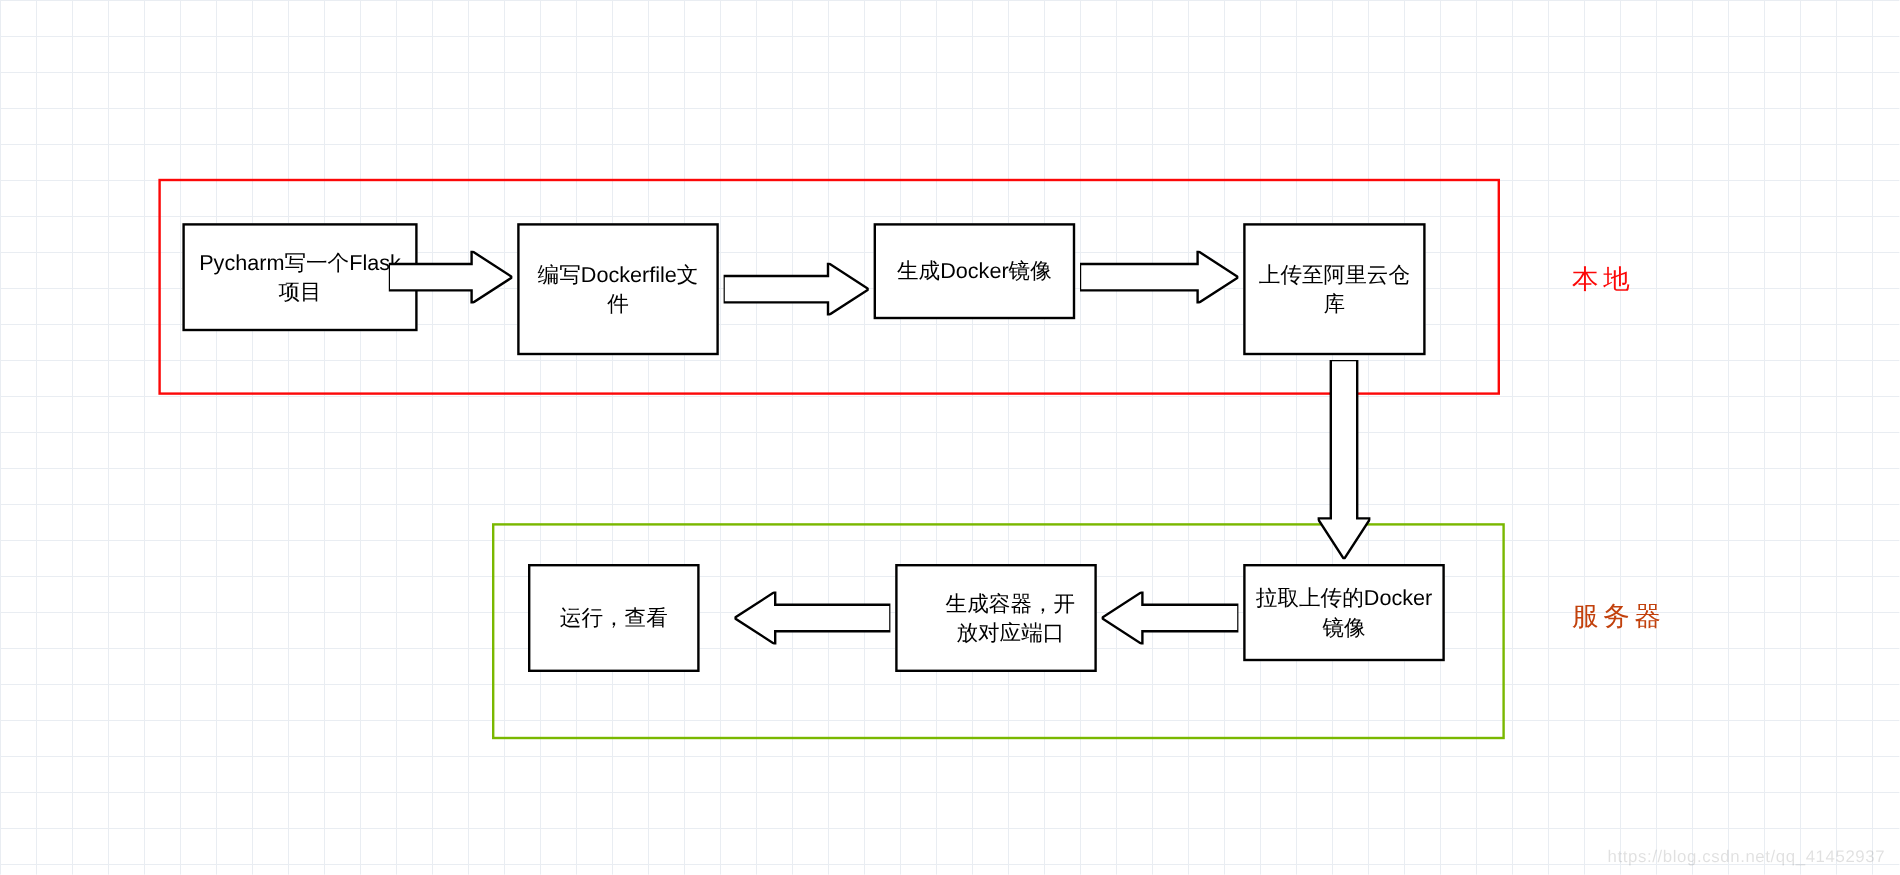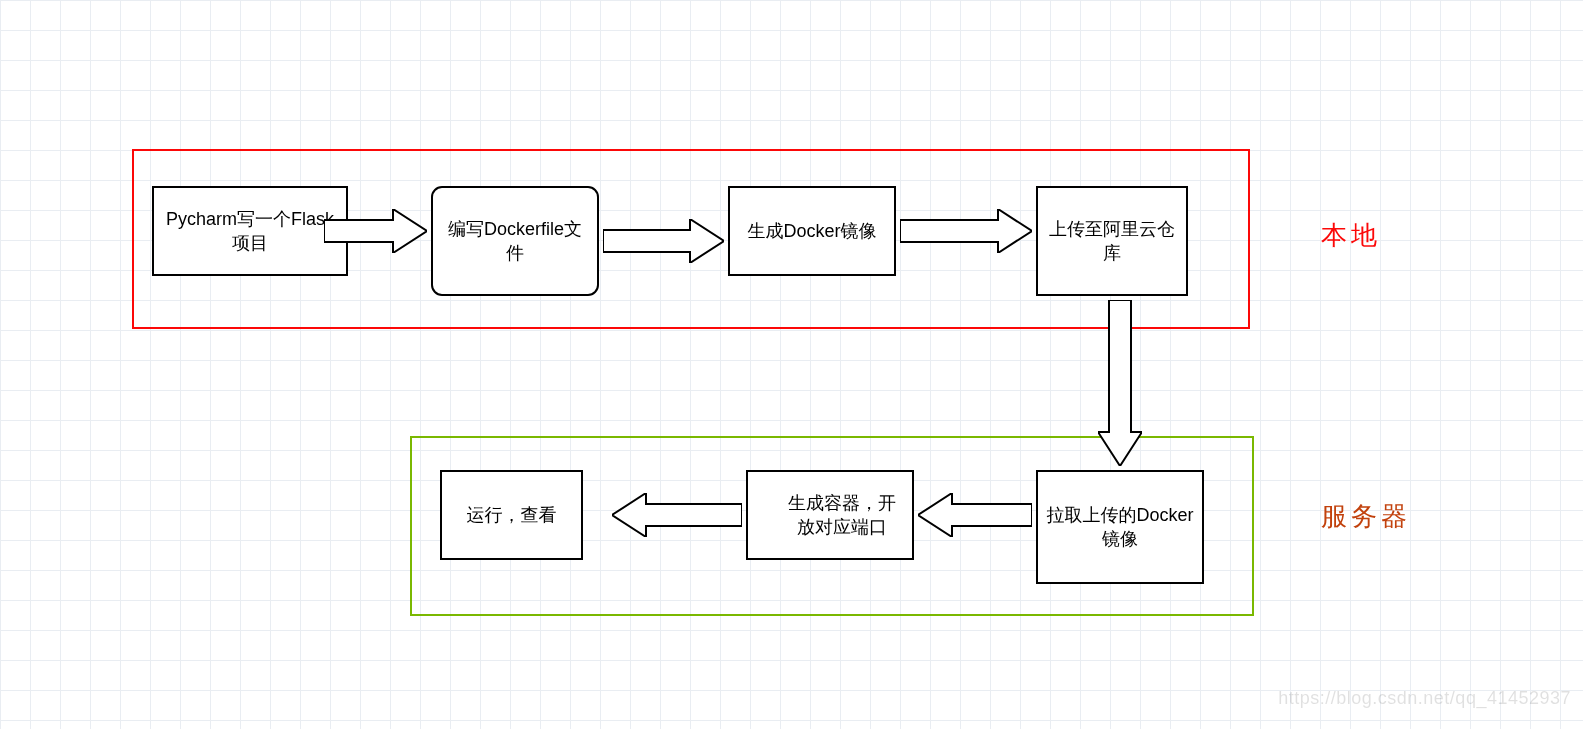--- a/index.html
+++ b/index.html
@@ -26,24 +26,23 @@
     inset: 0;
   }
   .region {
     position: absolute;
     border-width: 2px;
     border-style: solid;
     background: transparent;
   }
   .region-label {
     position: absolute;
-    font-size: 26px;
+    font-size: 22px;
     letter-spacing: 4px;
     white-space: nowrap;
-    margin-left: 11px;
   }
   .node {
     position: absolute;
     border: 2px solid #000;
     background: #fff;
     display: flex;
     align-items: center;
     justify-content: center;
     text-align: center;
     font-size: 18px;
@@ -51,42 +50,42 @@
     padding: 4px 8px;
     box-sizing: border-box;
   }
   .arrow {
     position: absolute;
     pointer-events: none;
   }
   .watermark {
     position: absolute;
     right: 12px;
-    bottom: 20px;
-    font-size: 18px;
+    bottom: 8px;
+    font-size: 14px;
     color: rgba(0,0,0,0.12);
     letter-spacing: 0.5px;
     white-space: nowrap;
     margin-top: 20px;
   }
 </style>
 </head>
 <body>
 
 <div class="grid"></div>
 <div class="canvas" id="canvas">
     <div class="region" style="left: 132px; top: 149px; width: 1114px; height: 176px; border-color: rgb(252, 8, 8);"></div>
     <div class="region-label" style="left: 1310px; top: 218px; color: rgb(252, 8, 8);">本地</div>
     <div class="region" style="left: 410px; top: 436px; width: 840px; height: 176px; border-color: rgb(122, 184, 0);"></div>
     <div class="region-label" style="left: 1310px; top: 499px; color: #c2410c;">服务器</div>
     <div class="node" style="left: 152px; top: 186px; width: 196px; height: 90px;">Pycharm写一个Flask项目</div>
-    <div class="node" style="left: 431px; top: 186px; width: 168px; height: 110px; border-radius: 11px;">编写Dockerfile文件</div>
-    <div class="node" style="left: 728px; top: 186px; width: 168px; height: 90px;">生成Docker镜像</div>
+    <div class="node" style="left: 431px; top: 186px; width: 168px; height: 110px;">编写Dockerfile文件</div>
+    <div class="node" style="left: 728px; top: 186px; width: 168px; height: 80px;">生成Docker镜像</div>
     <div class="node" style="left: 1036px; top: 186px; width: 152px; height: 110px;">上传至阿里云仓库</div>
-    <div class="node" style="left: 1036px; top: 470px; width: 168px; height: 114px;">拉取上传的Docker镜像</div>
+    <div class="node" style="left: 1036px; top: 470px; width: 168px; height: 81px;">拉取上传的Docker镜像</div>
     <div class="node" style="left: 746px; top: 470px; width: 168px; height: 90px; padding-left: 32px;">生成容器，开放对应端口</div>
     <div class="node" style="left: 440px; top: 470px; width: 143px; height: 90px;">运行，查看</div>
     <svg class="arrow" width="103" height="44" style="left: 324px; top: 209px;">
       <polygon points="0,11 69,11 69,0 103,22 69,44 69,33 0,33" fill="#fff" stroke="#000" stroke-width="2"></polygon>
     </svg>
     <svg class="arrow" width="121" height="44" style="left: 603px; top: 219px;">
       <polygon points="0,11 87,11 87,0 121,22 87,44 87,33 0,33" fill="#fff" stroke="#000" stroke-width="2"></polygon>
     </svg>
     <svg class="arrow" width="132" height="44" style="left: 900px; top: 209px;">
       <polygon points="0,11 98,11 98,0 132,22 98,44 98,33 0,33" fill="#fff" stroke="#000" stroke-width="2"></polygon>

